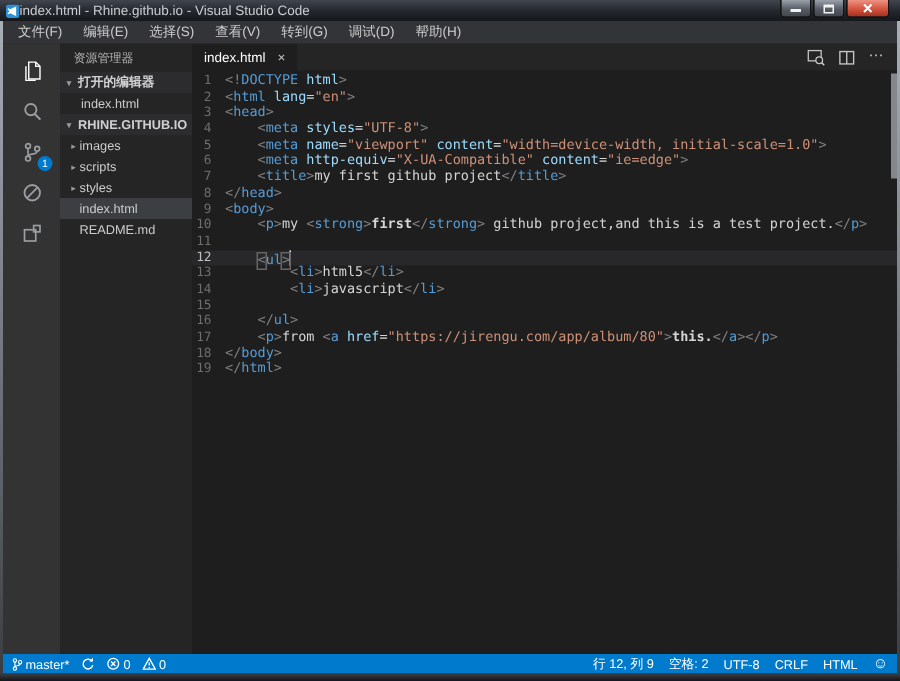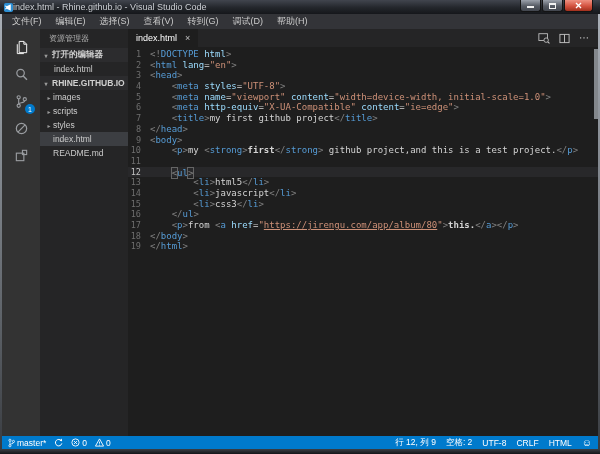--- a/index.html
+++ b/index.html
@@ -71,21 +71,21 @@
   .code-row.current { background:#28282a; }
   .gutter { width:22px; flex:none; text-align:right; padding-right:9px; color:#6e6e6e; font-size:8.5px; }
   .gutter.cur { color:#c2c2c2; }
   .code { white-space:pre; }
   .tok-tg { color:#569cd6; }
   .tok-at { color:#9cdcfe; }
   .tok-st { color:#ce9178; }
   .tok-pn { color:#808080; }
   .tok-tx { color:#d4d4d4; }
   .tok-tb { color:#d4d4d4; font-weight:bold; }
-  .tok-lk { color:#ce9178; text-decoration:underline; }
+  .tok-lk { color:#ce9178; }
   .tok-pb { color:#808080; outline:1px solid #656565; }
   .cursor { display:inline-block; width:1px; height:10px; background:#ffffff; vertical-align:-1px; }
   .scrollthumb { position:absolute; top:2px; right:0; width:4px; height:70px;
     background:#9ca1a8; opacity:.8; }
 
   
   .statusbar { position:absolute; left:0; bottom:5px; width:100%; height:13px; background:#007acc;
     display:flex; align-items:center; padding:0 8px; font-size:8.5px; color:#ffffff; z-index:50; }
   .sb-left { display:flex; align-items:center; gap:8px; }
   .sb-right { margin-left:auto; display:flex; align-items:center; gap:10px; }
@@ -280,21 +280,20 @@
             <div class="code-row">
               <span class="gutter">13</span>
               <span class="code"><span class="tok-tx">        </span><span class="tok-pn">&lt;</span><span class="tok-tg">li</span><span class="tok-pn">&gt;</span><span class="tok-tx">html5</span><span class="tok-pn">&lt;/</span><span class="tok-tg">li</span><span class="tok-pn">&gt;</span></span>
             </div>
             <div class="code-row">
               <span class="gutter">14</span>
               <span class="code"><span class="tok-tx">        </span><span class="tok-pn">&lt;</span><span class="tok-tg">li</span><span class="tok-pn">&gt;</span><span class="tok-tx">javascript</span><span class="tok-pn">&lt;/</span><span class="tok-tg">li</span><span class="tok-pn">&gt;</span></span>
             </div>
             <div class="code-row">
               <span class="gutter">15</span>
-              <span class="code"><span class="tok-tx">        </span><span class="tok-pn">&lt;</span><span class="tok-tg">li</span><span class="tok-pn">&gt;</span><span class="tok-tx">css3</span><span class="tok-pn">&lt;/</span><span class="tok-tg">li</span><span class="tok-pn">&gt;</span></span>
             </div>
             <div class="code-row">
               <span class="gutter">16</span>
               <span class="code"><span class="tok-tx">    </span><span class="tok-pn">&lt;/</span><span class="tok-tg">ul</span><span class="tok-pn">&gt;</span></span>
             </div>
             <div class="code-row">
               <span class="gutter">17</span>
               <span class="code"><span class="tok-tx">    </span><span class="tok-pn">&lt;</span><span class="tok-tg">p</span><span class="tok-pn">&gt;</span><span class="tok-tx">from </span><span class="tok-pn">&lt;</span><span class="tok-tg">a</span><span class="tok-at"> href</span><span class="tok-tx">=</span><span class="tok-st">"</span><span class="tok-lk">https://jirengu.com/app/album/80</span><span class="tok-st">"</span><span class="tok-pn">&gt;</span><span class="tok-tb">this.</span><span class="tok-pn">&lt;/</span><span class="tok-tg">a</span><span class="tok-pn">&gt;</span><span class="tok-pn">&lt;/</span><span class="tok-tg">p</span><span class="tok-pn">&gt;</span></span>
             </div>
             <div class="code-row">

